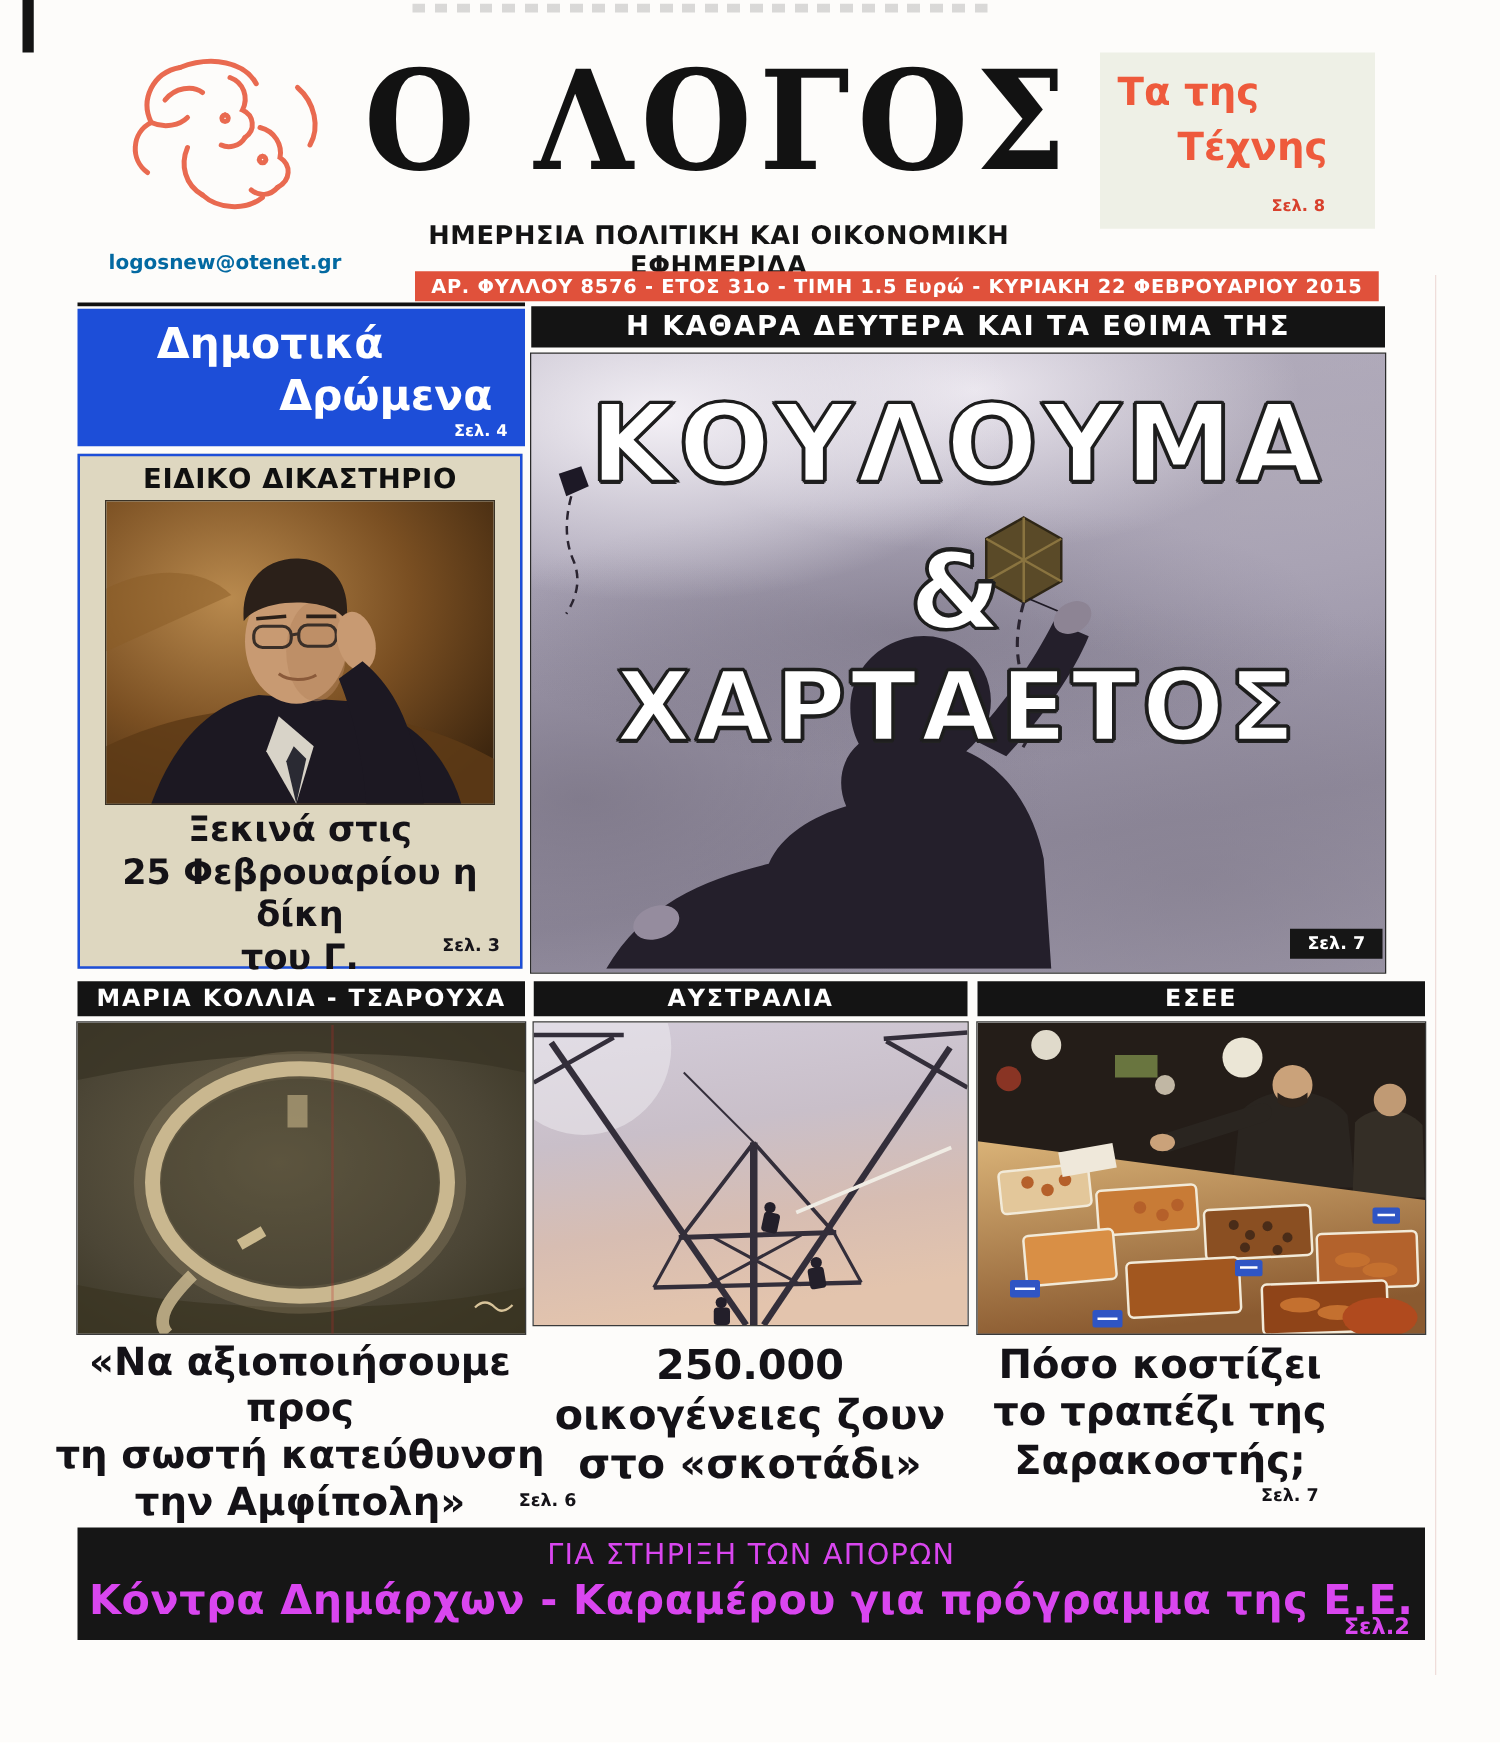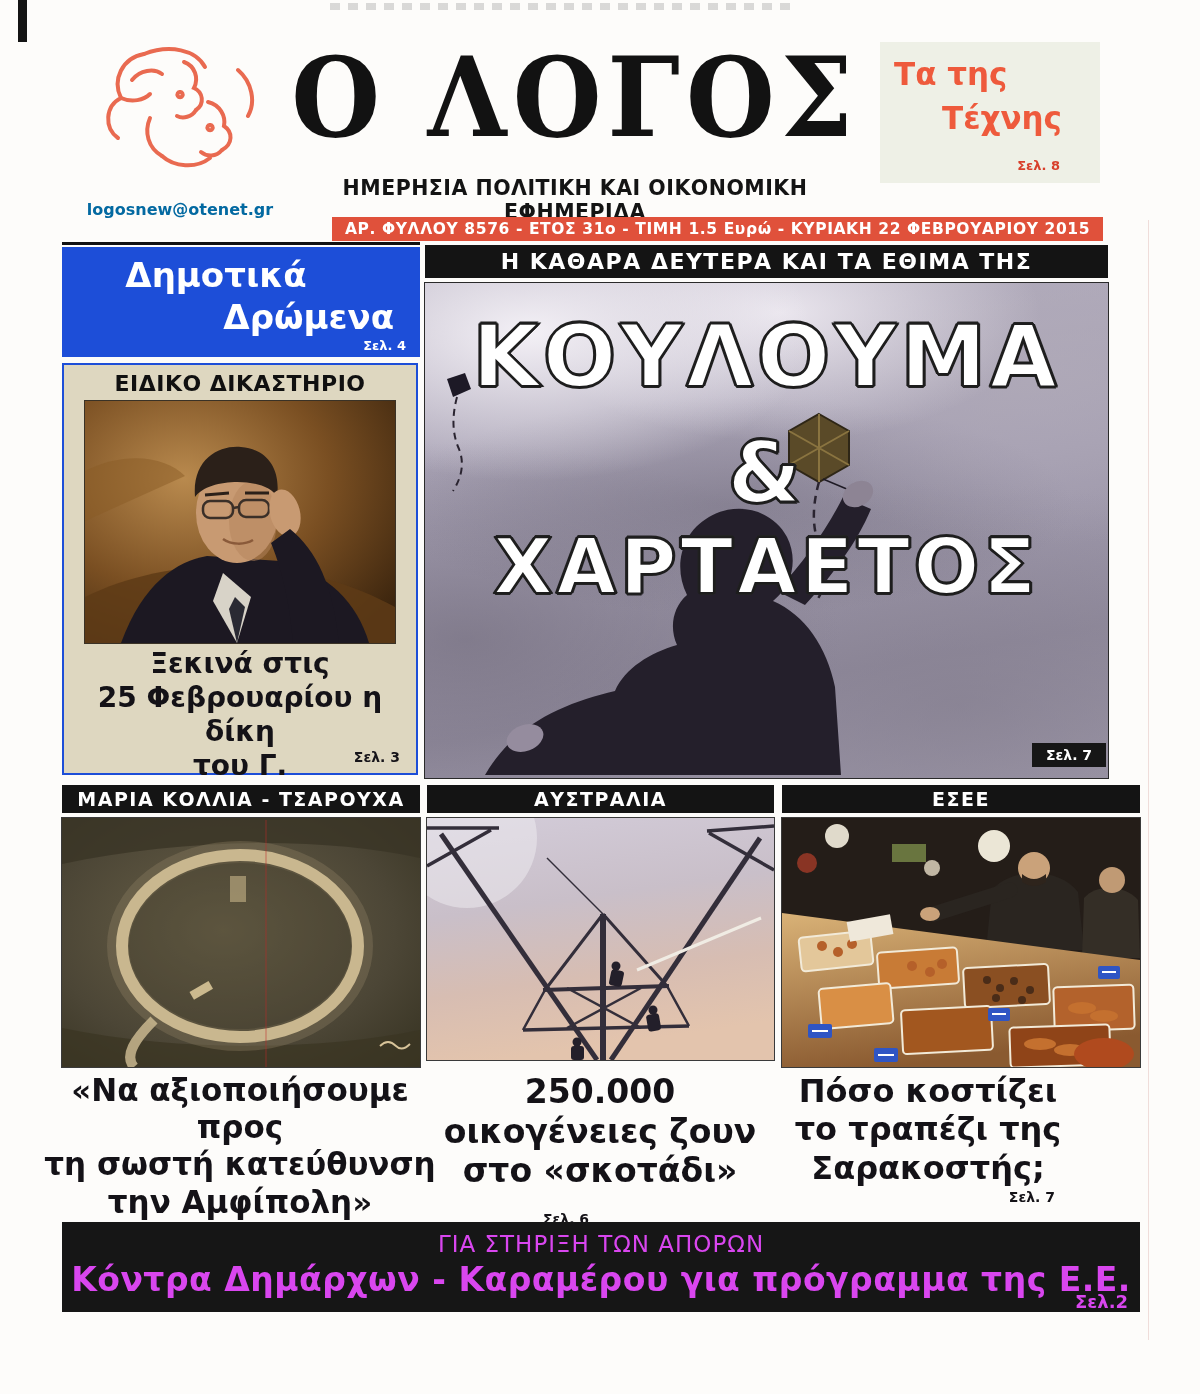--- a/index.html
+++ b/index.html
@@ -260,21 +260,21 @@
           <rect x="220" y="196" width="13" height="17" rx="3" transform="rotate(-10 226 204)"></rect>
         <circle cx="150" cy="224" r="4.5"></circle>
           <rect x="144" y="228" width="13" height="14" rx="3"></rect>
       </g>
     </svg>
   </div>
   <div class="abs headline" style="left:415px;top:1072px;width:370px;font-size:33px;">
     <div>250.000</div>
     <div>οικογένειες ζουν</div>
     <div>στο «σκοτάδι»</div>
-    <div class="pref" style="text-align:center;padding-right:68px;margin-top:20px;">Σελ. 6</div>
+    <div class="pref" style="text-align:left;padding-right:68px;margin-top:2px;">Σελ. 6</div>
   </div>
 
   <div class="abs kicker-bar" style="left:782px;top:785px;width:358px;height:28px;font-size:19px;">
     <span>ΕΣΕΕ</span>
   </div>
   <div class="abs photo" style="left:782px;top:818px;width:358px;height:249px;">
     <svg width="358" height="249" viewBox="0 0 358 249">
       <defs>
         <linearGradient id="gTable" x1="0" y1="0" x2="0.3" y2="1">
           <stop offset="0%" stop-color="#d9b277"></stop>

